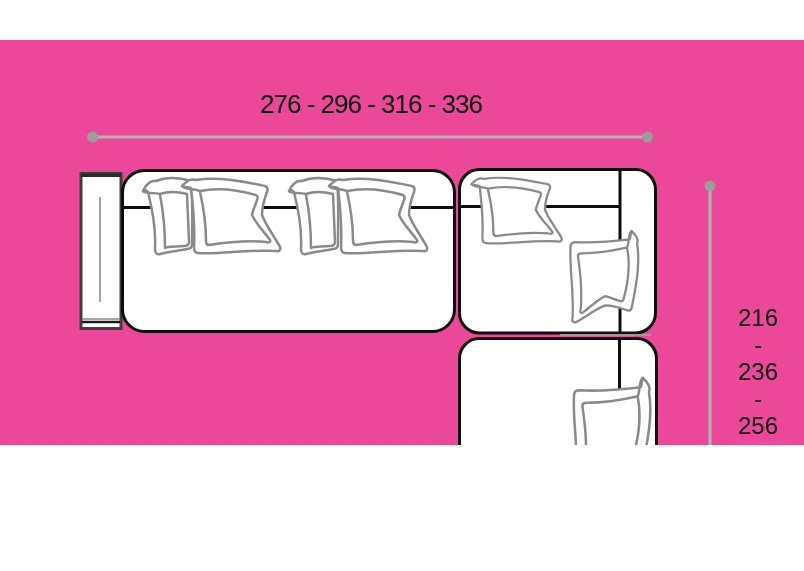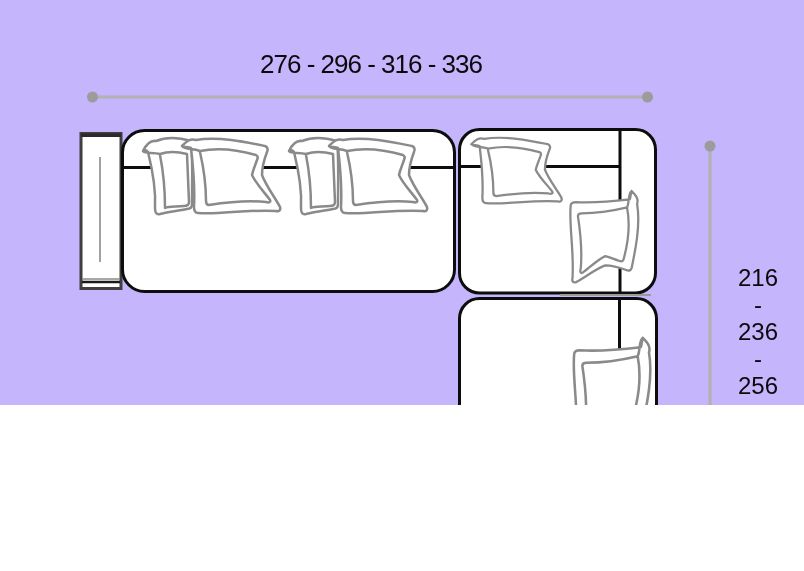--- a/index.html
+++ b/index.html
@@ -1,17 +1,17 @@
 <!DOCTYPE html>
 <html><head>
 <meta charset="utf-8">
 <style>
   html,body{margin:0;padding:0;background:#ffffff;}
-  #stage{position:relative;width:804px;height:405px;background:#c4b5fd;overflow:hidden;
-         font-family:"Liberation Sans", sans-serif;}
+  #stage{position:relative;width:804px;height:405px;background:#ec4899;overflow:hidden;
+         font-family:"Liberation Sans", sans-serif;margin-top:40px;}
   svg{position:absolute;left:0;top:0;}
   text{font-family:"Liberation Sans", sans-serif;fill:#0a0a0a;}
 </style>
 </head>
 <body>
 <div id="stage">
 <svg width="804" height="571" viewBox="0 0 804 571">
   <defs>
 
     <g id="bigpillow">

